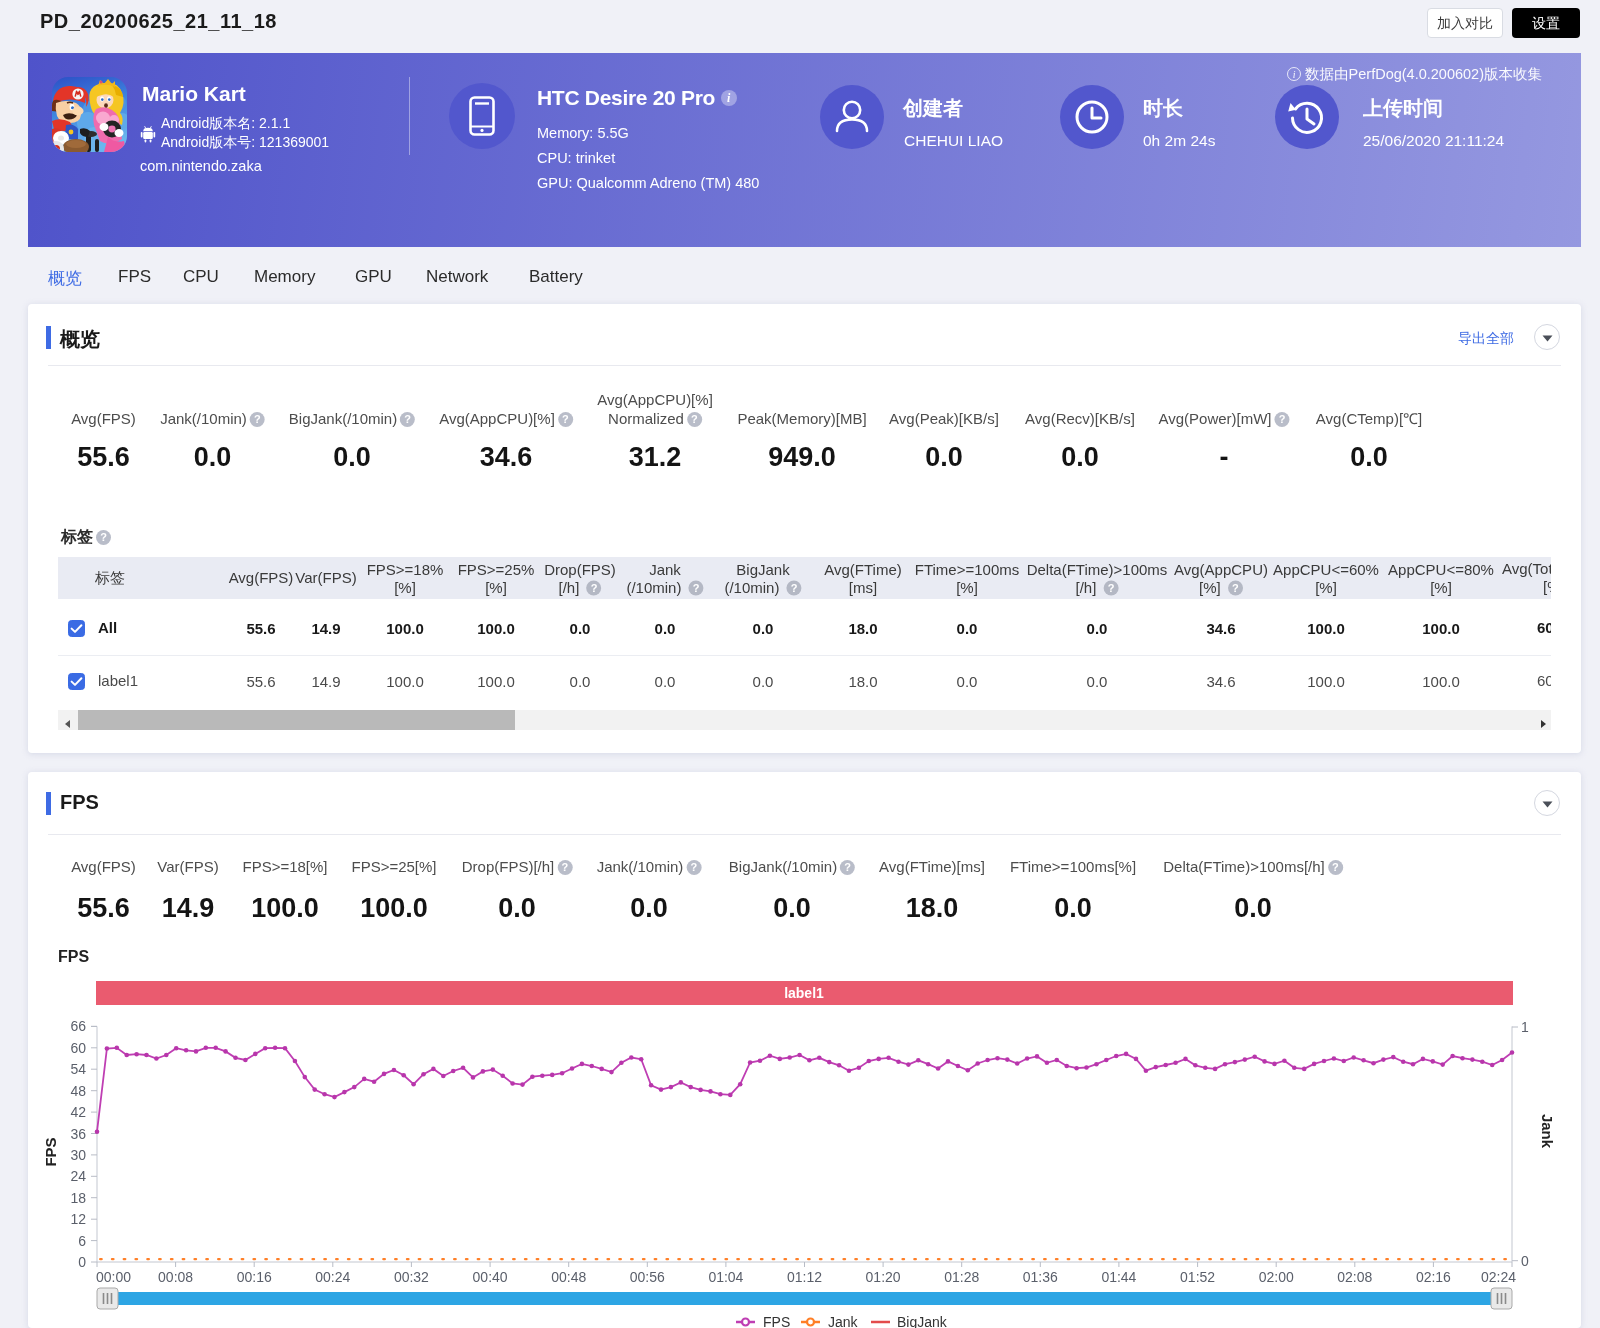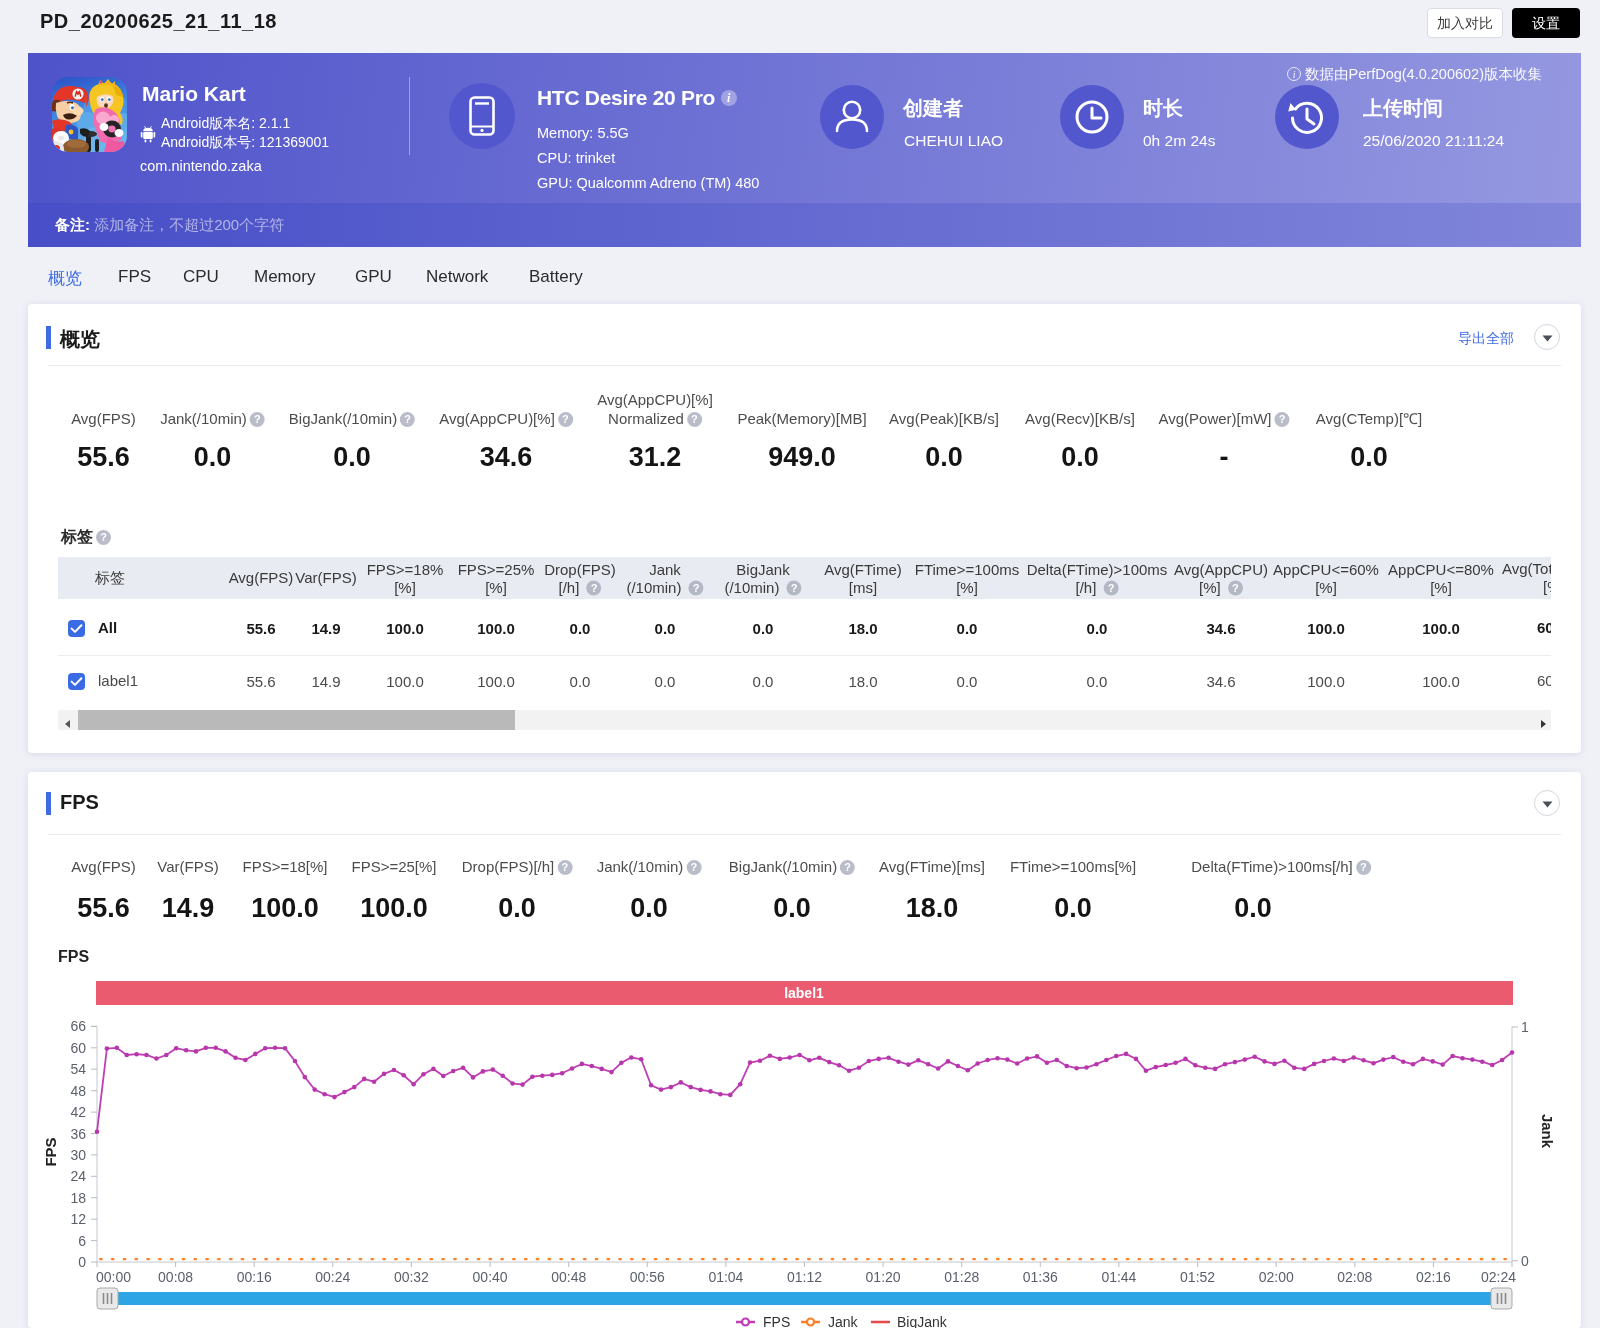--- a/index.html
+++ b/index.html
@@ -148,21 +148,20 @@
           <circle cx="32" cy="32" r="32" fill="#5257cd"></circle>
           <path d="M20.5 24 A14.5 14.5 0 1 1 17.5 33" fill="none" stroke="#fff" stroke-width="3" stroke-linecap="round"></path>
           <path d="M15.5 18 L21 24.8 L13.2 26.5 Z" fill="#fff"></path>
           <path d="M32 24 L32 34 L39 39" fill="none" stroke="#fff" stroke-width="3" stroke-linecap="round" stroke-linejoin="round"></path>
         </svg></div>
   <div class="bannertxt" style="left:1335px;top:42px;font-size:20px;font-weight:bold">上传时间</div>
   <div class="bannertxt" style="left:1335px;top:79px;font-size:15.5px">25/06/2020 21:11:24</div>
 
   <div class="bannertxt" style="right:39px;top:12px;font-size:14.5px;color:rgba(255,255,255,0.95)"><span style="display:inline-block;width:14px;height:14px;line-height:13px;border-radius:50%;border:1px solid rgba(255,255,255,0.8);font-size:10px;font-style:italic;text-align:center;vertical-align:1px;font-family:'Liberation Serif',serif">i</span> 数据由PerfDog(4.0.200602)版本收集</div>
 
-  <div class="abs" style="left:0;top:150px;width:1553px;height:44px;background:linear-gradient(90deg,#474ec7,#8186da);color:#fff;font-size:15px;line-height:44px"><span style="margin-left:27px;font-weight:bold">备注:</span> <span style="color:rgba(255,255,255,0.55)">添加备注，不超过200个字符</span></div>
 </div>
 
 <div class="tab" style="left:48px;color:#3e6be4">概览</div>
 <div class="tab" style="left:118px">FPS</div>
 <div class="tab" style="left:183px">CPU</div>
 <div class="tab" style="left:254px">Memory</div>
 <div class="tab" style="left:355px">GPU</div>
 <div class="tab" style="left:426px">Network</div>
 <div class="tab" style="left:529px">Battery</div>
 
@@ -281,21 +280,21 @@
     <div class="sl" style="left:517px;top:857px">Drop(FPS)[/h]<span class="qm" style="width:15px;height:15px;line-height:15px;font-size:11px">?</span></div>
     <div class="sv" style="left:517px;top:893px">0.0</div>
     <div class="sl" style="left:649px;top:857px">Jank(/10min)<span class="qm" style="width:15px;height:15px;line-height:15px;font-size:11px">?</span></div>
     <div class="sv" style="left:649px;top:893px">0.0</div>
     <div class="sl" style="left:792px;top:857px">BigJank(/10min)<span class="qm" style="width:15px;height:15px;line-height:15px;font-size:11px">?</span></div>
     <div class="sv" style="left:792px;top:893px">0.0</div>
     <div class="sl" style="left:932px;top:857px">Avg(FTime)[ms]</div>
     <div class="sv" style="left:932px;top:893px">18.0</div>
     <div class="sl" style="left:1073px;top:857px">FTime&gt;=100ms[%]</div>
     <div class="sv" style="left:1073px;top:893px">0.0</div>
-    <div class="sl" style="left:1281px;top:857px">Delta(FTime)&gt;100ms[/h]<span class="qm" style="width:15px;height:15px;line-height:15px;font-size:11px">?</span></div>
+    <div class="sl" style="left:1253px;top:857px">Delta(FTime)&gt;100ms[/h]<span class="qm" style="width:15px;height:15px;line-height:15px;font-size:11px">?</span></div>
     <div class="sv" style="left:1253px;top:893px">0.0</div>
 <svg style="position:absolute;left:28px;top:940px" width="1553" height="388" viewBox="0 0 1553 388" font-family="Liberation Sans, sans-serif">
 <text x="30" y="22" font-size="16" font-weight="bold" fill="#222">FPS</text>
 <rect x="68" y="41" width="1417" height="24" fill="#ea5b6f"></rect>
 <text x="776" y="58" text-anchor="middle" font-size="14" font-weight="bold" fill="#fff">label1</text>
 <line x1="69.0" y1="86.4" x2="69.0" y2="322.0" stroke="#c3c7d0" stroke-width="1"></line>
 <line x1="1484.0" y1="86.4" x2="1484.0" y2="322.0" stroke="#c3c7d0" stroke-width="1"></line>
 <line x1="69.0" y1="322.0" x2="1484.0" y2="322.0" stroke="#c3c7d0" stroke-width="1"></line>
 <line x1="63.0" y1="86.4" x2="69.0" y2="86.4" stroke="#b8bcc6"></line>
 <line x1="63.0" y1="322.0" x2="69.0" y2="322.0" stroke="#b8bcc6" stroke-width="1"></line>

